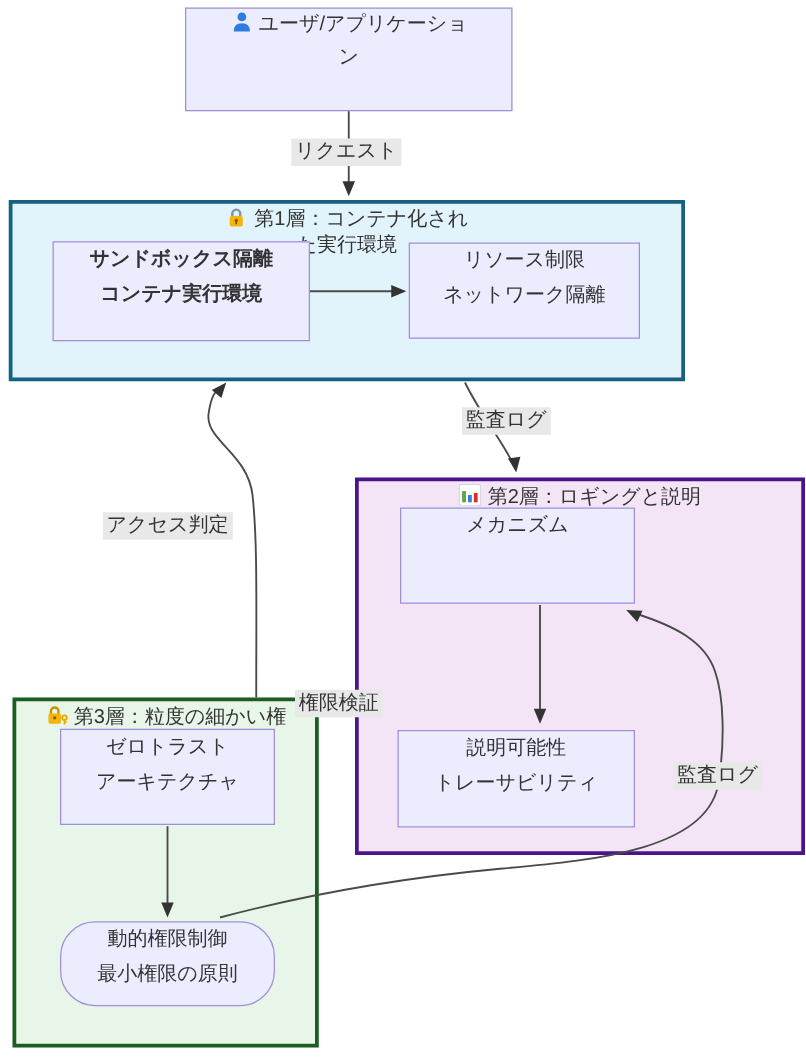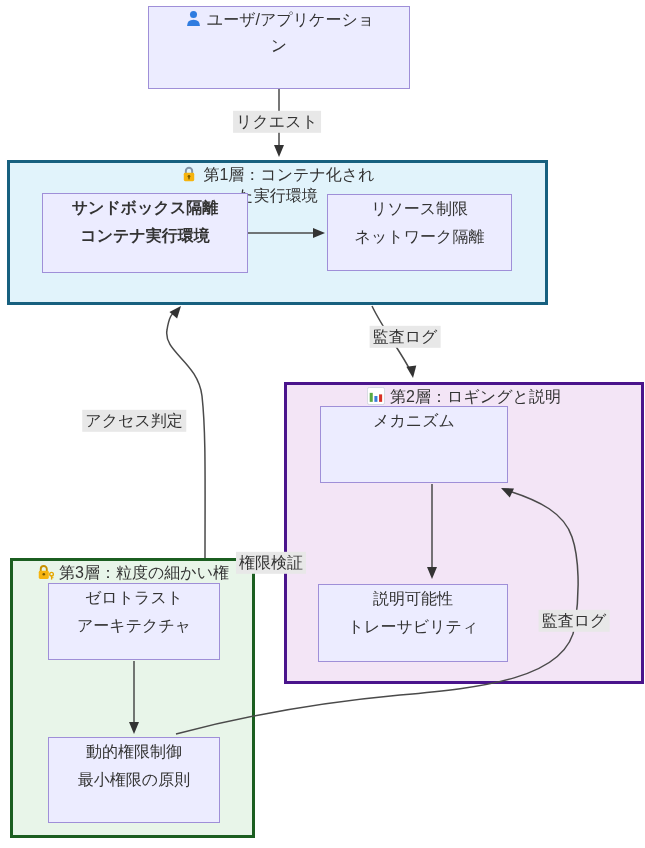--- a/index.html
+++ b/index.html
@@ -38,21 +38,21 @@
   .node span{display:block;}
   #node-user{left:148px;top:6px;width:262px;height:83px;line-height:1.6;}
   #node-user .wrap{display:block;width:198px;}
   #node-user .icon-person{display:inline-block;width:19px;height:19px;vertical-align:-3px;margin-right:4px;}
   #node-user .lbl{display:inline;}
   #node-sandbox{left:42px;top:193px;width:206px;height:80px;font-weight:bold;}
   #node-resource{left:327px;top:194px;width:185px;height:77px;}
   #node-logging{left:320px;top:406px;width:188px;height:77px;}
   #node-explain{left:318px;top:584px;width:190px;height:78px;}
   #node-zerotrust{left:48px;top:583px;width:172px;height:77px;}
-  #node-dynamic{left:48px;top:737px;width:172px;height:86px;}
+  #node-dynamic{left:48px;top:737px;width:172px;height:68px;border-radius:28px;}
   
   #edges{position:absolute;left:0;top:0;z-index:3;pointer-events:none;}
   #edges path{stroke:var(--edge);stroke-width:1.5;fill:none;}
   #edges polygon{fill:#333;stroke:none;}
   
   .edge-label{
     position:absolute;z-index:4;transform:translate(-50%,-50%);
     background:var(--label_bg);color:#333;padding:0 3px;
     white-space:nowrap;line-height:1.4;
   }

